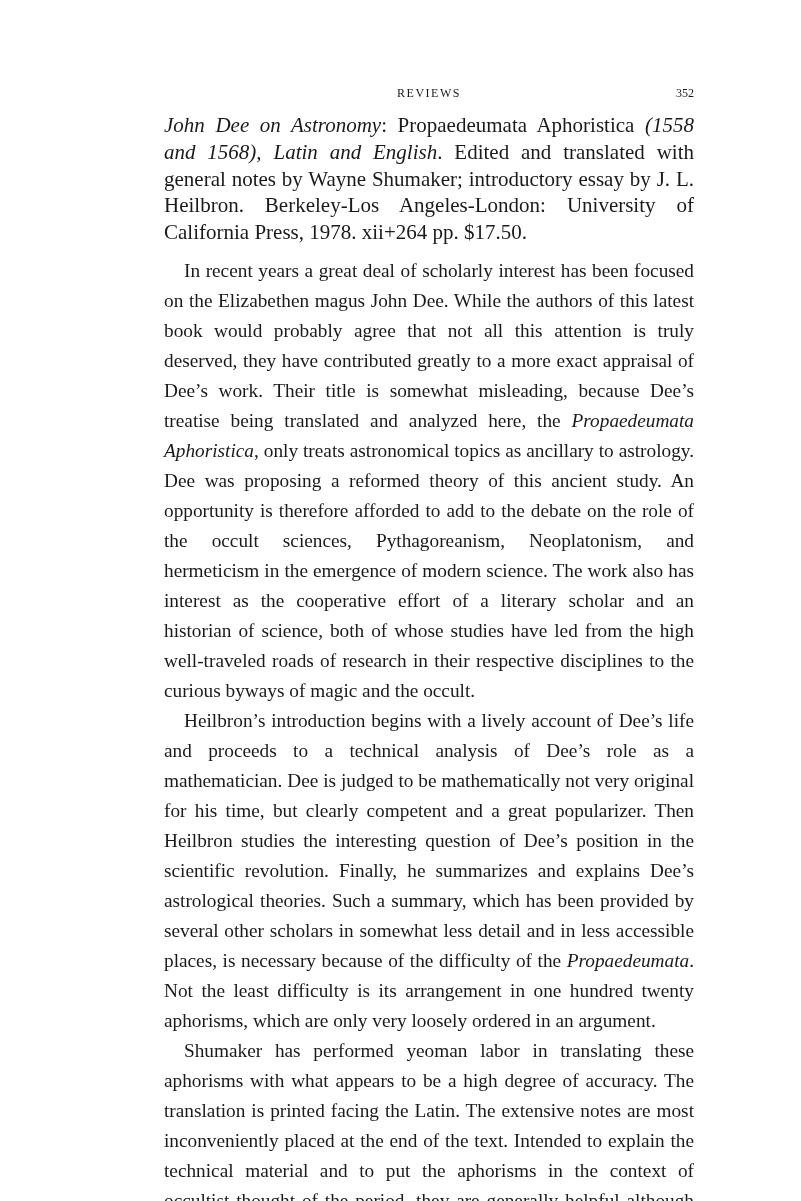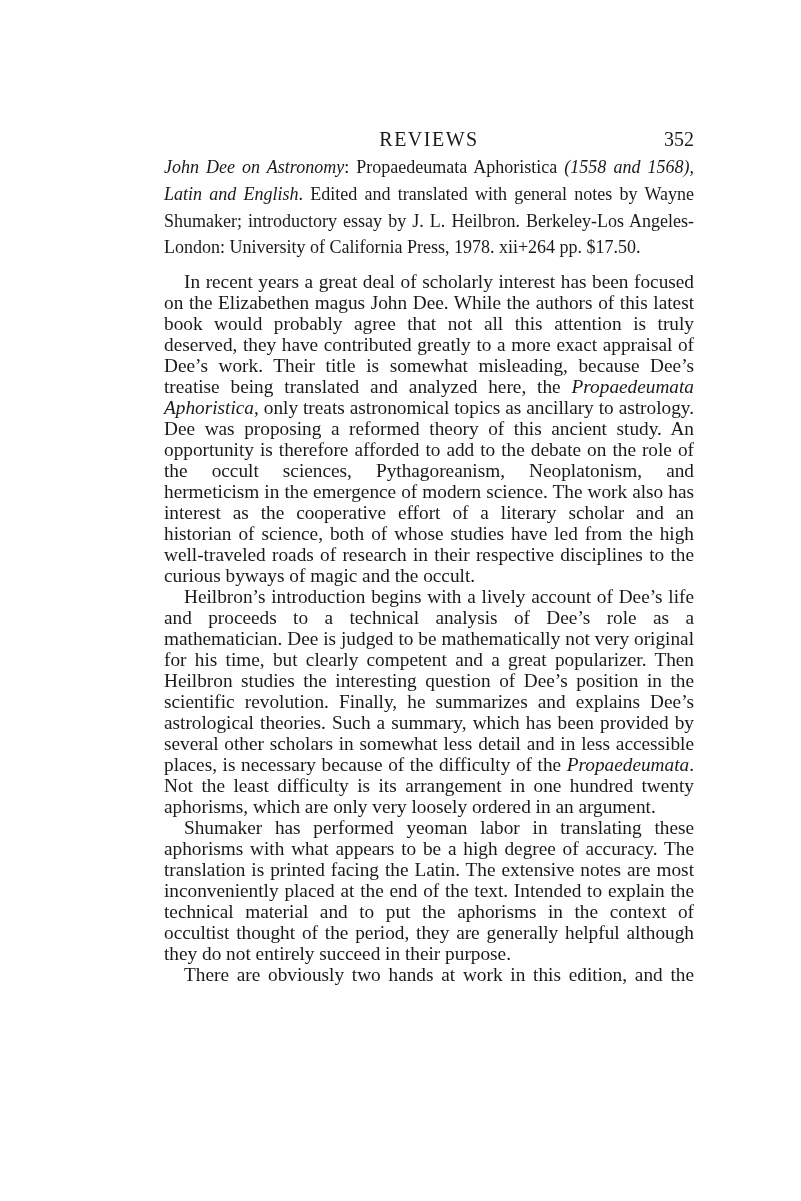--- a/index.html
+++ b/index.html
@@ -17,51 +17,50 @@
   }
   .page {
     position: absolute;
     left: 164px;
     top: 84px;
     width: 530px;
   }
   .running-head {
     position: relative;
     height: 28px;
-    font-size: 20px;
-    margin-top: 42px;
+    font-size: 12px;
   }
   .running-head .title {
     position: absolute;
     left: 0;
     right: 0;
     text-align: center;
     letter-spacing: 1.5px;
     top: 2px;
   }
   .running-head .folio {
     position: absolute;
     right: 0;
     top: 2px;
   }
   .citation {
     margin-top: 0px;
-    font-size: 18px;
+    font-size: 21px;
     line-height: 26.8px;
     text-align: justify;
     hyphens: manual;
   }
   .citation .it { font-style: italic; }
   .body-text {
     margin-top: 10px;
   }
   .body-text p {
     margin: 0;
     font-size: 19.3px;
-    line-height: 21px;
+    line-height: 30px;
     text-align: justify;
     text-indent: 20px;
   }
   .body-text p.last-line-justify {
     text-align-last: justify;
   }
   .it { font-style: italic; }
 </style>
 </head>
 <body>

